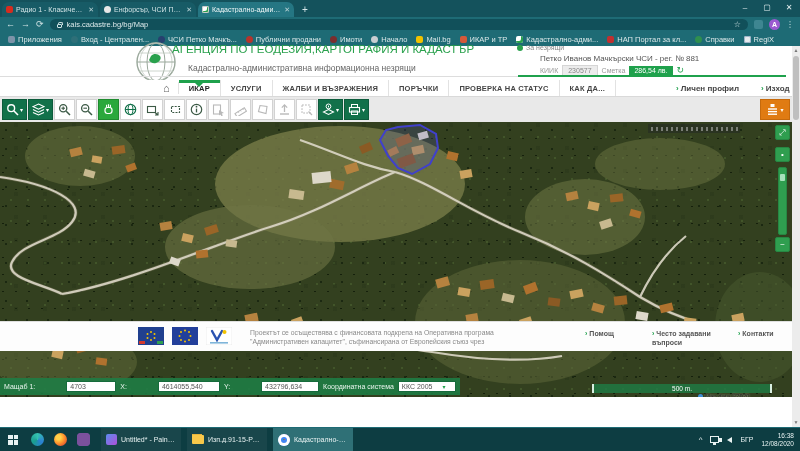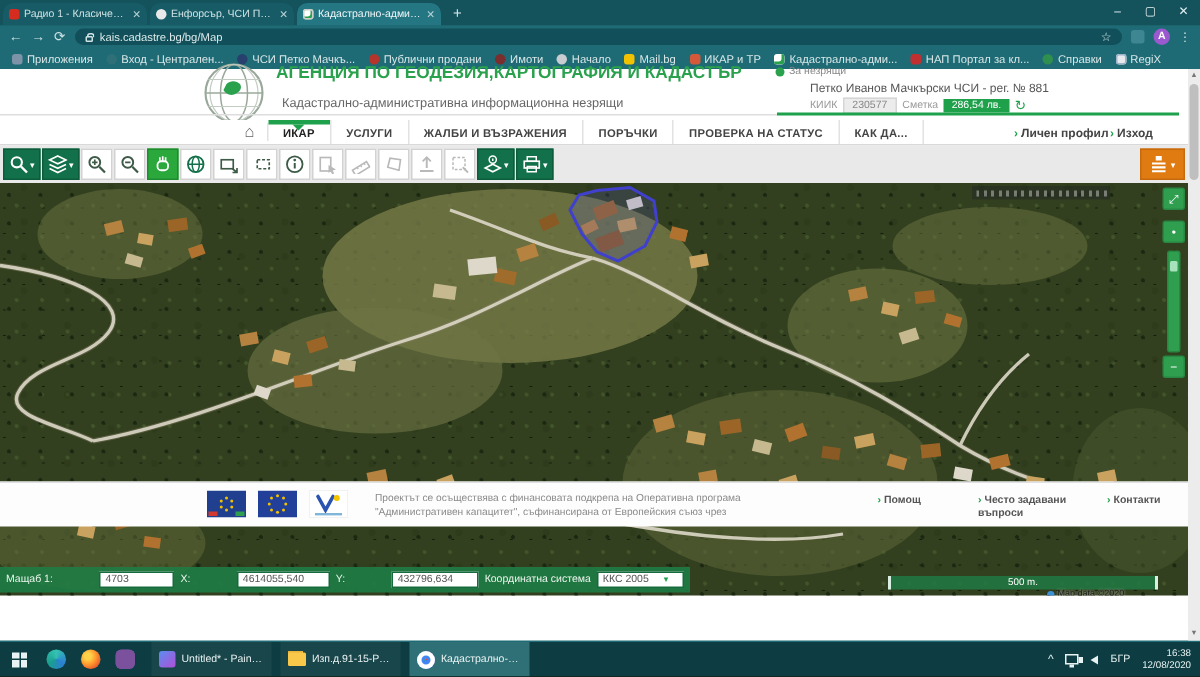--- a/index.html
+++ b/index.html
@@ -33,39 +33,39 @@
   .fv{width:7px;height:7px;border-radius:2px;flex:0 0 auto;}
 
   
   .page{position:absolute;left:0;top:46px;width:800px;height:381px;background:#fff;}
   .pg-scroll{position:absolute;right:0;top:0;width:8px;height:381px;background:#ececec;z-index:60;}
   .pg-scroll .ar{position:absolute;left:0;width:8px;height:9px;color:#777;font-size:5px;text-align:center;line-height:9px;}
   .pg-scroll .thumb{position:absolute;left:1px;top:10px;width:6px;height:64px;background:#bfbfbf;border-radius:3px;}
 
   .sitehdr{position:absolute;left:0;top:0;width:792px;height:34px;background:#fff;}
   .glogo{position:absolute;left:132px;top:-6px;}
-  .agency{position:absolute;left:184px;top:-2px;width:330px;color:#2aa14d;font-weight:bold;font-size:11.5px;line-height:11px;}
+  .agency{position:absolute;left:172px;top:-2px;width:330px;color:#2aa14d;font-weight:normal;font-size:11.5px;line-height:11px;}
   .agsub{position:absolute;left:188px;top:17px;font-size:8.5px;color:#666;}
   .a11y{position:absolute;left:517px;top:-2px;font-size:7px;color:#888;display:flex;gap:3px;align-items:center;}
   .a11y .eye{width:6px;height:6px;border-radius:50%;background:#2aa14d;}
   .uname{position:absolute;left:540px;top:8px;font-size:8px;color:#555;}
   .urow{position:absolute;left:540px;top:19px;display:flex;align-items:center;gap:4px;font-size:7px;color:#999;}
   .gbox{background:#ececec;border:1px solid #d5d5d5;color:#888;padding:0 5px;font-size:7px;line-height:9px;}
   .grnbox{background:#1fa14c;color:#fff;padding:0 5px;font-size:7px;line-height:9px;}
   .refr{color:#1fa14c;font-size:9px;line-height:9px;}
   .grnline{position:absolute;left:518px;top:29px;width:268px;height:2px;background:#1fa14c;}
   .gryline{position:absolute;left:0;top:30px;width:518px;height:1px;background:#ddd;}
 
   .sitenav{position:absolute;left:0;top:34px;width:792px;height:17px;background:#fff;border-bottom:1px solid #d9d9d9;display:flex;align-items:stretch;font-size:7.5px;color:#444;}
   .home{margin-left:155px;align-self:center;font-size:11px;color:#666;padding:0 8px;border-right:1px solid #e2e2e2;}
   .nav-item{position:relative;display:flex;align-items:center;padding:0 10px;border-right:1px solid #e2e2e2;font-weight:bold;letter-spacing:.2px;white-space:nowrap;}
   .nav-item.active{color:#222;}
   .nav-item.active:before{content:"";position:absolute;left:0;top:0;width:100%;height:3px;background:#1fa14c;}
   .nav-item.active:after{content:"";position:absolute;left:50%;top:3px;margin-left:-4px;border-left:4px solid transparent;border-right:4px solid transparent;border-top:4px solid #1fa14c;}
-  .hdr-links{display:flex;align-items:center;gap:1px;margin-left:60px;font-size:8px;font-weight:bold;color:#444;}
+  .hdr-links{display:flex;align-items:center;gap:22px;margin-left:60px;font-size:8px;font-weight:bold;color:#444;}
   .hdr-links .gt{color:#1fa14c;margin-right:2px;}
 
   .tools{position:absolute;left:0;top:51px;width:792px;height:25px;background:#e9e9e9;display:flex;align-items:center;padding:0 2px;gap:1px;}
   .tb{height:21px;background:#fff;border:1px solid #d2d2d2;display:flex;align-items:center;justify-content:center;gap:1px;padding:0 3px;color:#3c5a46;}
   .tb svg{display:block;}
   .tb .chev{font-size:6px;color:inherit;}
   .tb.dk{background:#12714a;border-color:#0d5c3c;color:#fff;}
   .tb.on{background:#2aa83c;border-color:#1f8b2f;color:#fff;}
   .tb.dis{color:#b9b9b9;}
   .tb.orange{margin-left:auto;background:#e07b12;border-color:#c66a0c;color:#fff;width:30px;}

